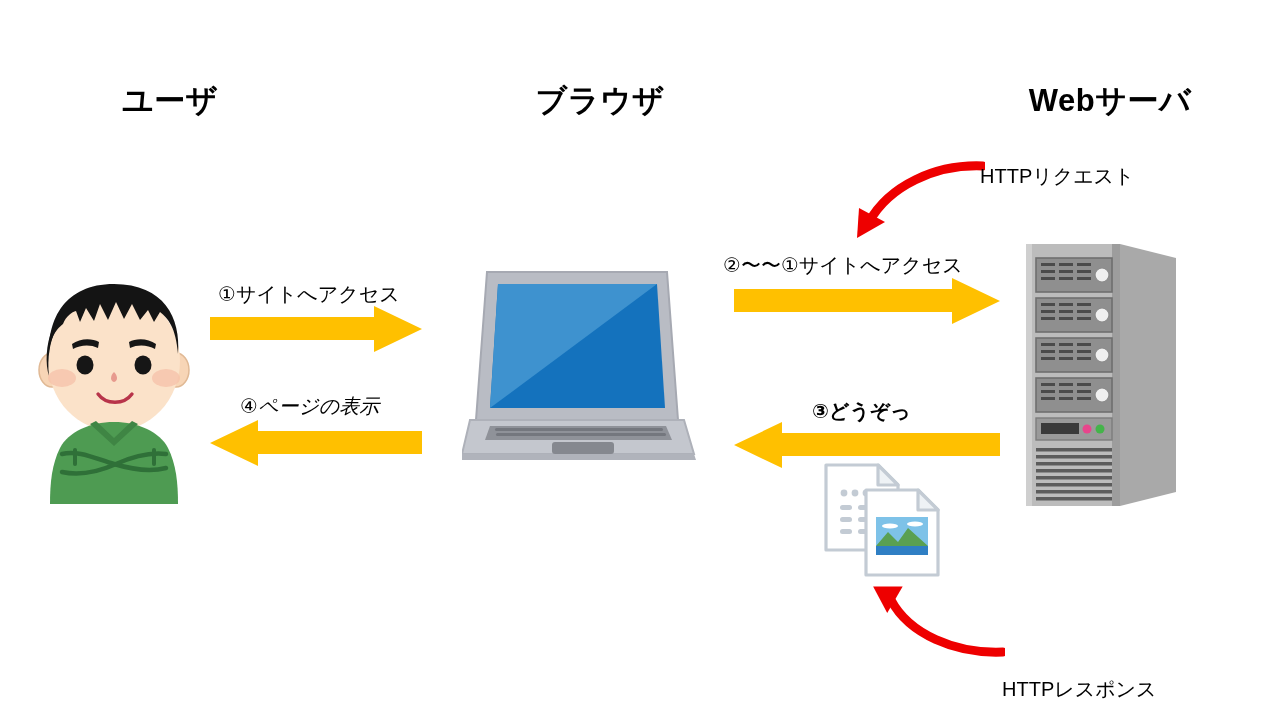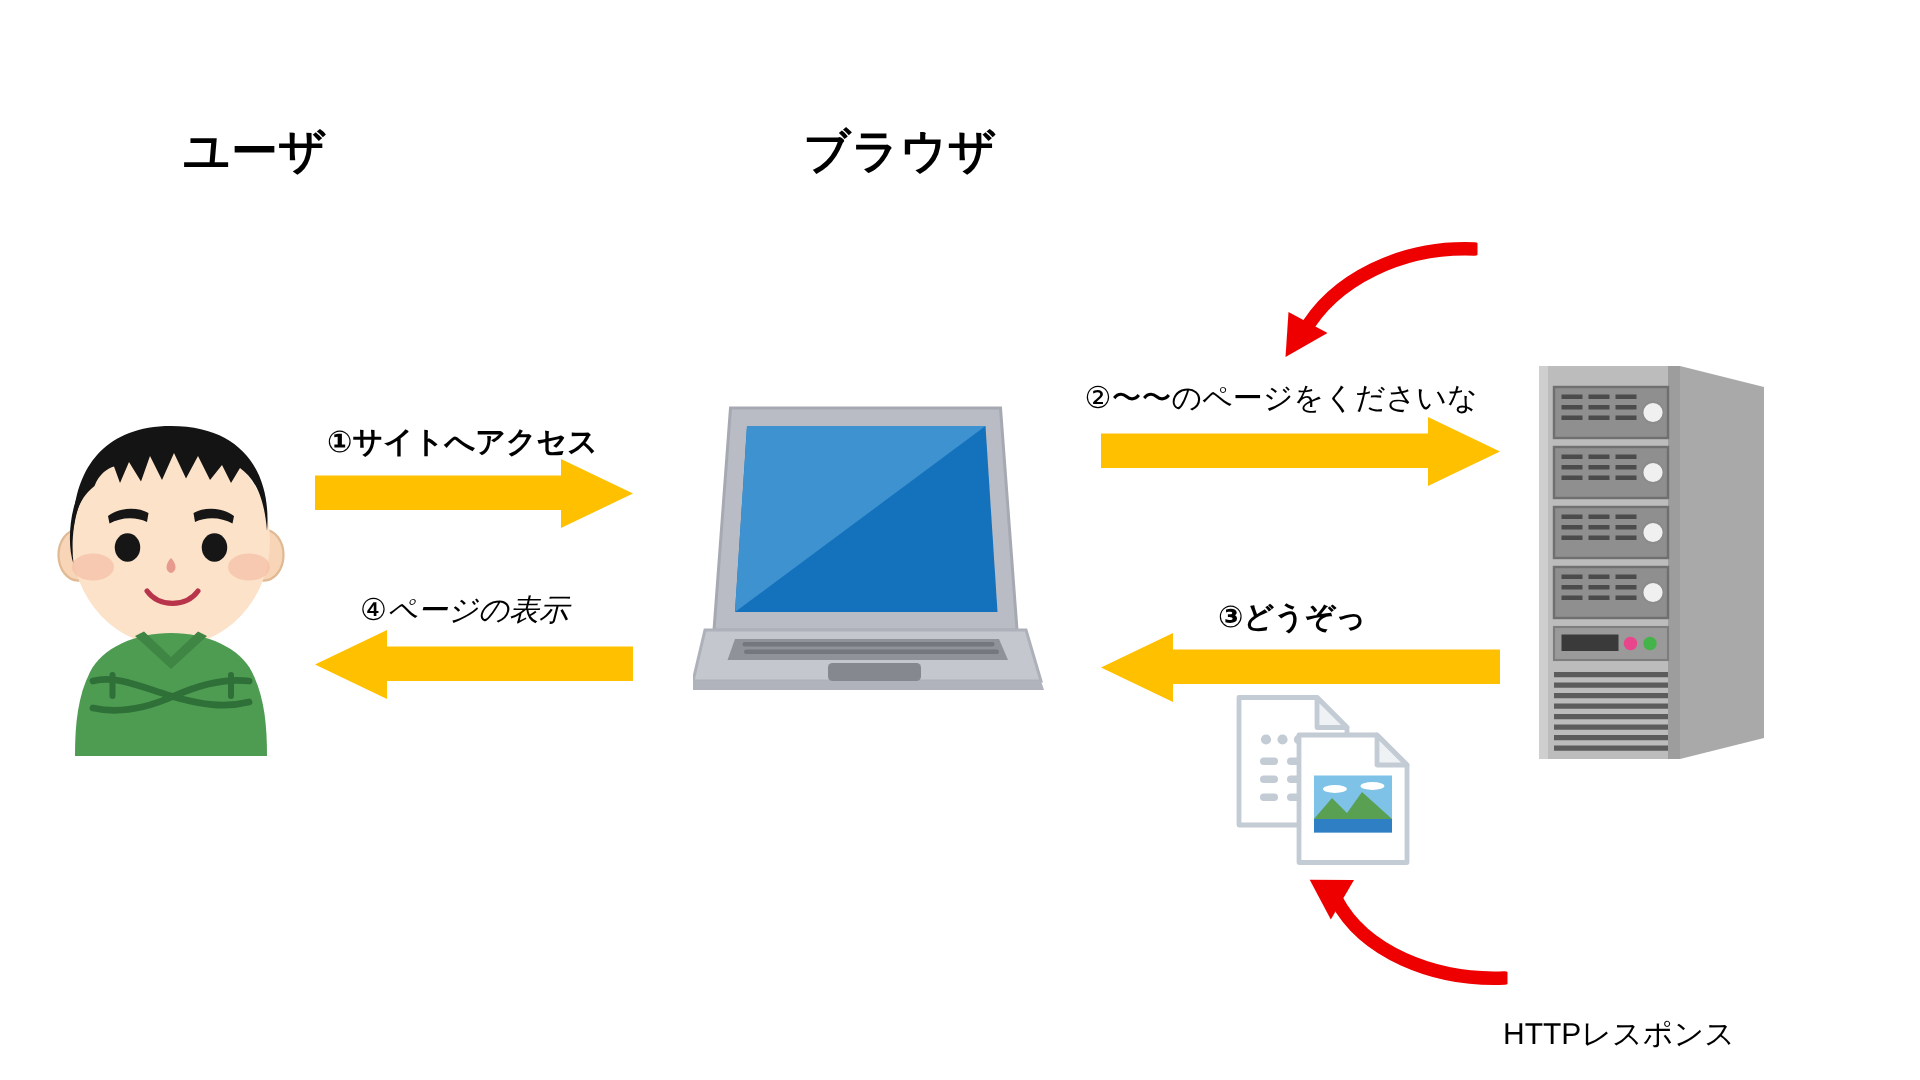--- a/index.html
+++ b/index.html
@@ -59,20 +59,21 @@
   
   .docs { left: 822px; top: 462px; width: 124px; height: 116px; }
 </style>
 </head>
 <body>
 
 <div id="canvas">
 
   <div class="col-title" id="title-user">ユーザ</div>
   <div class="col-title" id="title-browser">ブラウザ</div>
+  <div class="col-title" id="title-server">Webサーバ</div>
 
   <svg class="art person" viewBox="0 0 190 232">
 
     <ellipse cx="24" cy="98" rx="13" ry="17" fill="#f7d5b6" stroke="#e0b995" stroke-width="1.5"></ellipse>
     <ellipse cx="148" cy="98" rx="13" ry="17" fill="#f7d5b6" stroke="#e0b995" stroke-width="1.5"></ellipse>
 
     <ellipse cx="86" cy="89" rx="66" ry="70" fill="#fbe2c9"></ellipse>
 
     <path d="M86 12 C 36 12 20 48 21 82 C 22 64 30 56 35 52
              C 38 44 44 40 48 39 L 52 50 L 58 36 L 66 49 L 72 32
@@ -238,41 +239,42 @@
     <rect x="54" y="55" width="52" height="38" fill="#7ec2e8"></rect>
     <ellipse cx="68" cy="64" rx="8" ry="2.6" fill="#ffffff"></ellipse>
     <ellipse cx="93" cy="62" rx="8" ry="2.6" fill="#ffffff"></ellipse>
     <path d="M54 84 L 66 70 L 76 80 L 86 66 L 106 84 Z" fill="#5aa052"></path>
     <rect x="54" y="84" width="52" height="9" fill="#2f7fc4"></rect>
   </svg>
 
   <svg class="arrow-svg" style="left:210px; top:306px; width:212px; height:46px;" viewBox="0 0 212 46">
     <path d="M0 11 L 164 11 L 164 0 L 212 23 L 164 46 L 164 34 L 0 34 Z" fill="#FFC000"></path>
   </svg>
-  <div class="flow-label" style="left:218px; top:281px;font-weight:bold;">①サイトへアクセス</div>
+  <div class="flow-label" style="left:218px; top:281px;">①サイトへアクセス</div>
 
   <svg class="arrow-svg" style="left:734px; top:278px; width:266px; height:46px;" viewBox="0 0 266 46">
     <path d="M0 11 L 218 11 L 218 0 L 266 23 L 218 46 L 218 34 L 0 34 Z" fill="#FFC000"></path>
   </svg>
-  <div class="flow-label" style="left:723px; top:252px;">②〜〜のページをくださいな</div>
+  <div class="flow-label" style="left:723px; top:252px;">②〜〜①サイトへアクセス</div>
 
   <svg class="arrow-svg" style="left:734px; top:422px; width:266px; height:46px;" viewBox="0 0 266 46">
     <path d="M266 11 L 48 11 L 48 0 L 0 23 L 48 46 L 48 34 L 266 34 Z" fill="#FFC000"></path>
   </svg>
   <div class="flow-label" style="left:812px; top:398px;font-weight:bold;">③どうぞっ</div>
 
   <svg class="arrow-svg" style="left:210px; top:420px; width:212px; height:46px;" viewBox="0 0 212 46">
     <path d="M212 11 L 48 11 L 48 0 L 0 23 L 48 46 L 48 34 L 212 34 Z" fill="#FFC000"></path>
   </svg>
   <div class="flow-label" style="left:240px; top:393px;font-style:italic;">④ページの表示</div>
 
   <svg class="red-arrow-svg" style="left:845px; top:150px; width:140px; height:90px;" viewBox="0 0 140 90">
     <path d="M138 16 C 90 14 44 36 24 72" fill="none" stroke="#EE0000" stroke-width="9" stroke-linecap="round"></path>
     <path d="M12 88 L 14 58 L 40 72 Z" fill="#EE0000"></path>
   </svg>
+  <div class="red-label" style="left:980px; top:163px;">HTTPリクエスト</div>
 
   <svg class="red-arrow-svg" style="left:865px; top:582px; width:140px; height:84px;" viewBox="0 0 140 84">
     <path d="M138 70 C 90 72 44 52 26 18" fill="none" stroke="#EE0000" stroke-width="9" stroke-linecap="round"></path>
     <path d="M14 0 L 40 14 L 14 30 Z" fill="#EE0000" transform="rotate(-28 20 14)"></path>
   </svg>
   <div class="red-label" style="left:1002px; top:640px;margin-top:36px;">HTTPレスポンス</div>
 
 </div>
 
 </body></html>

